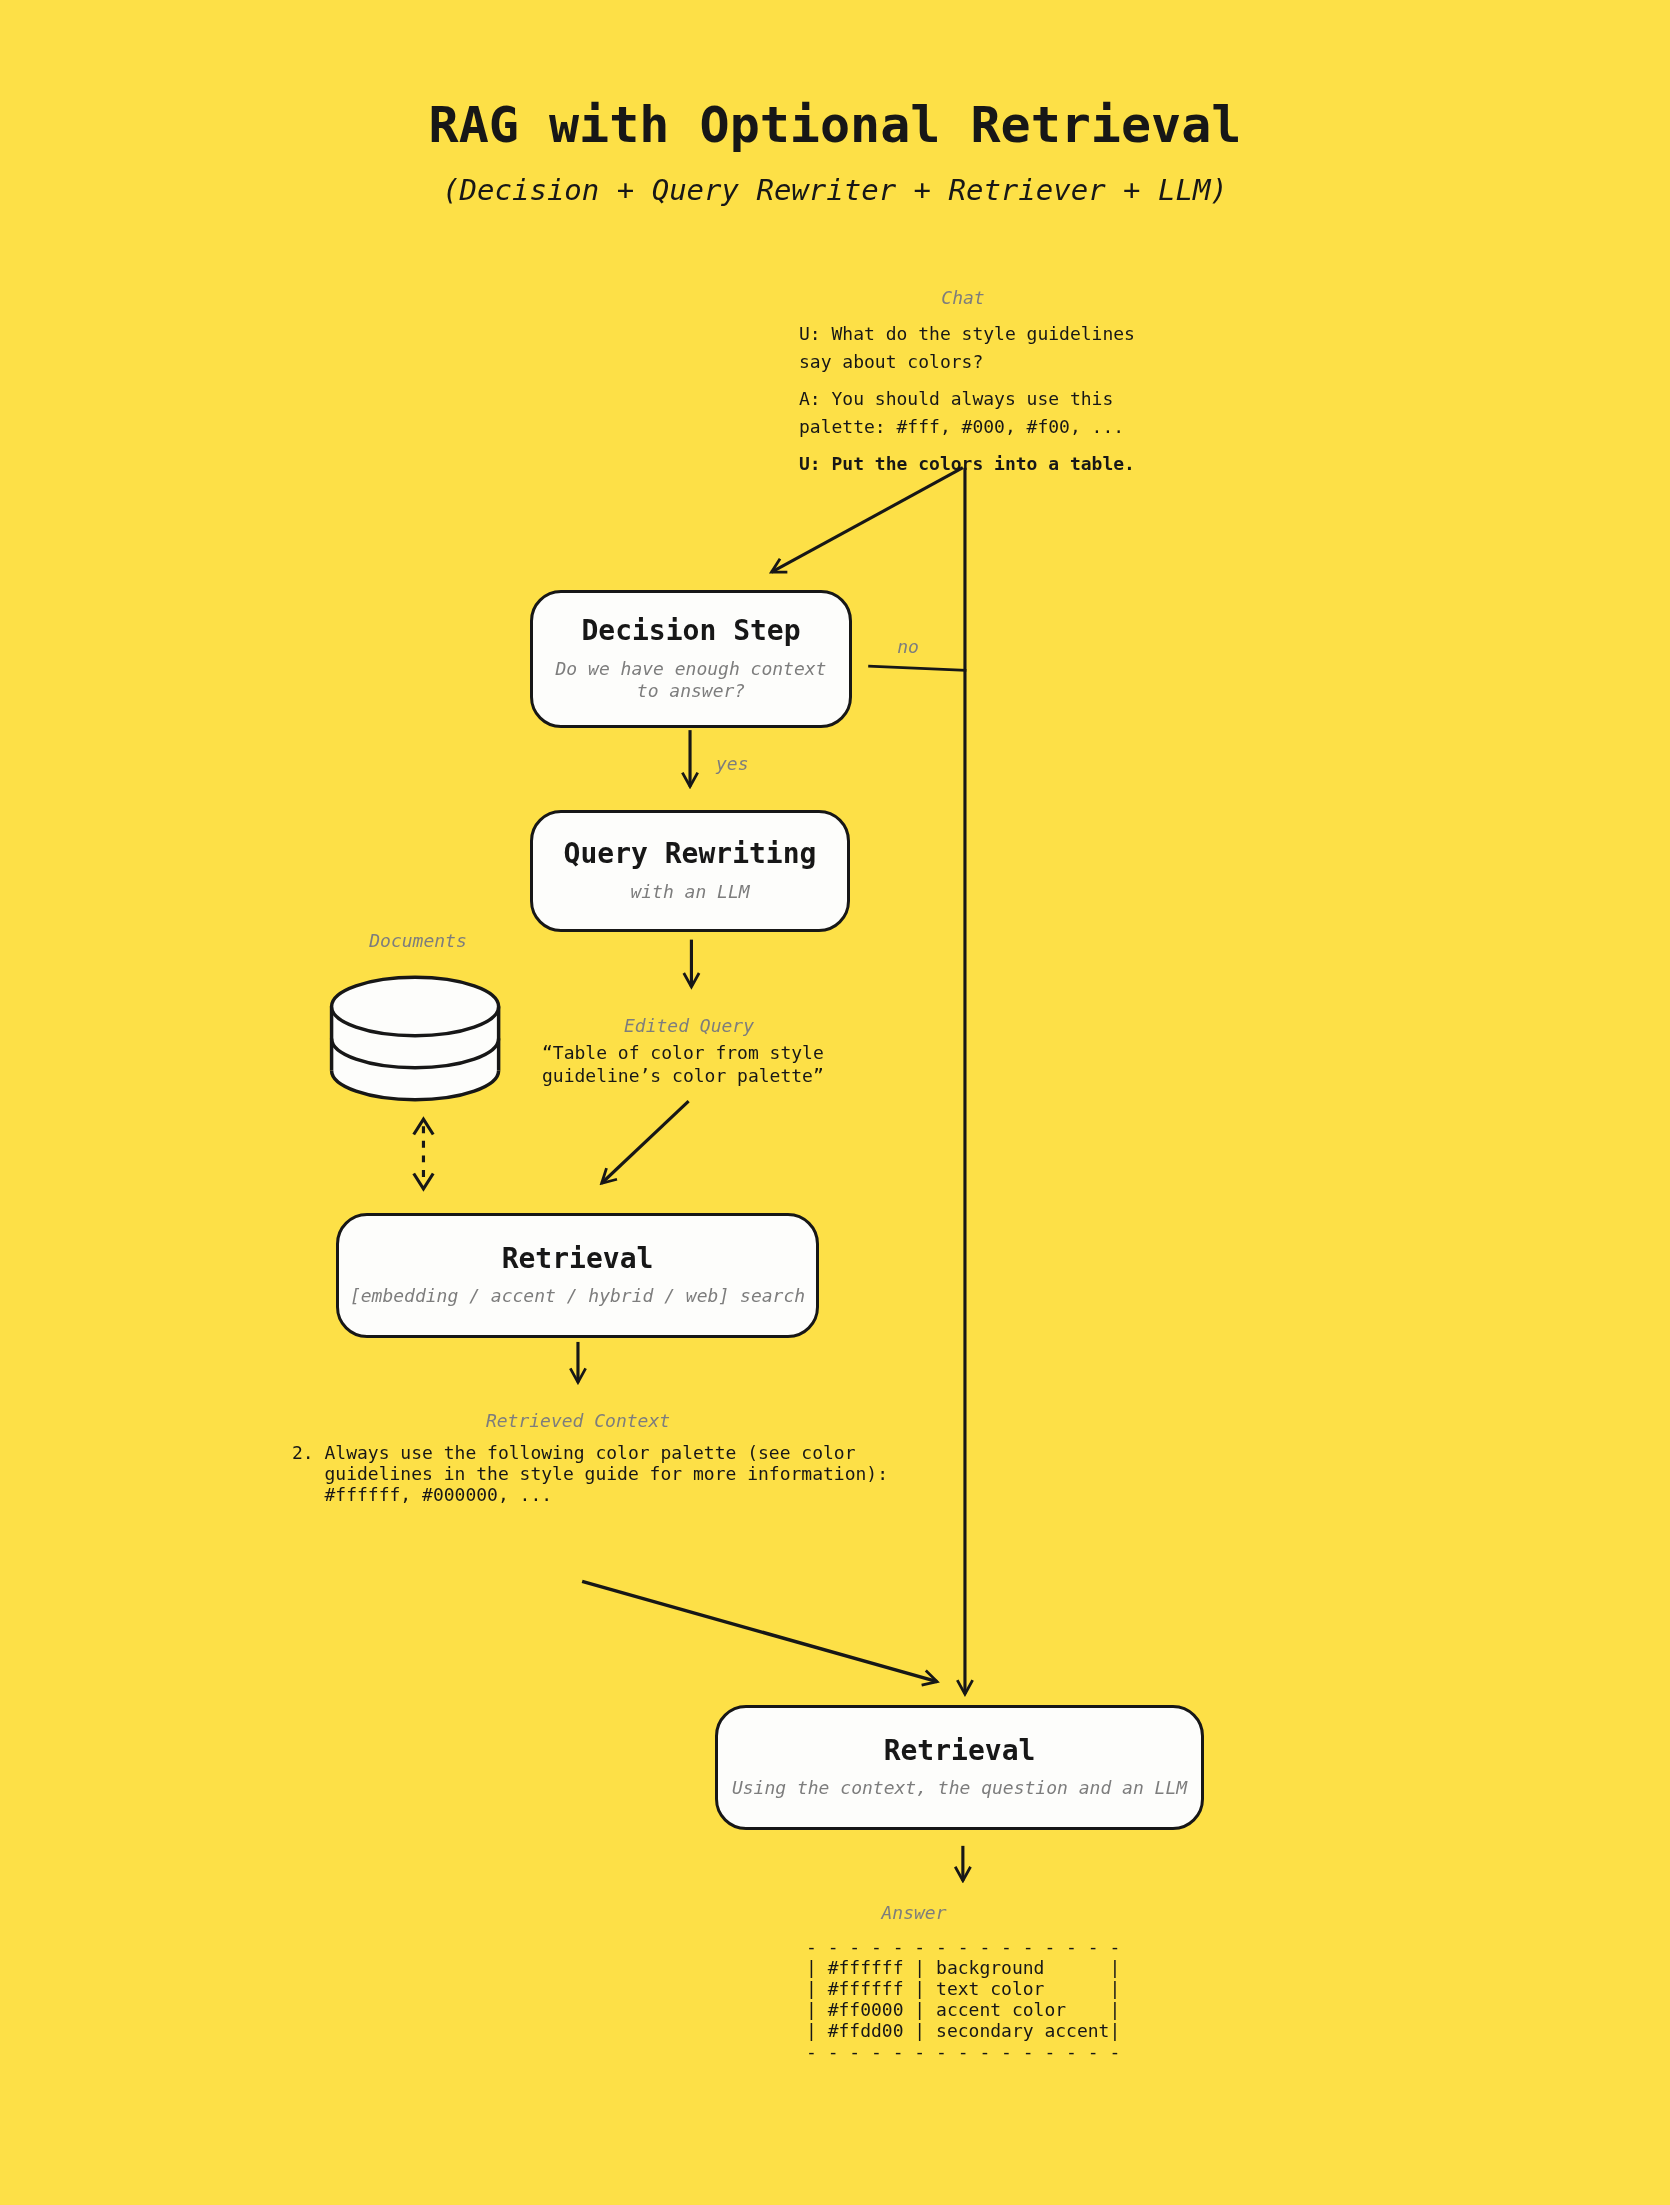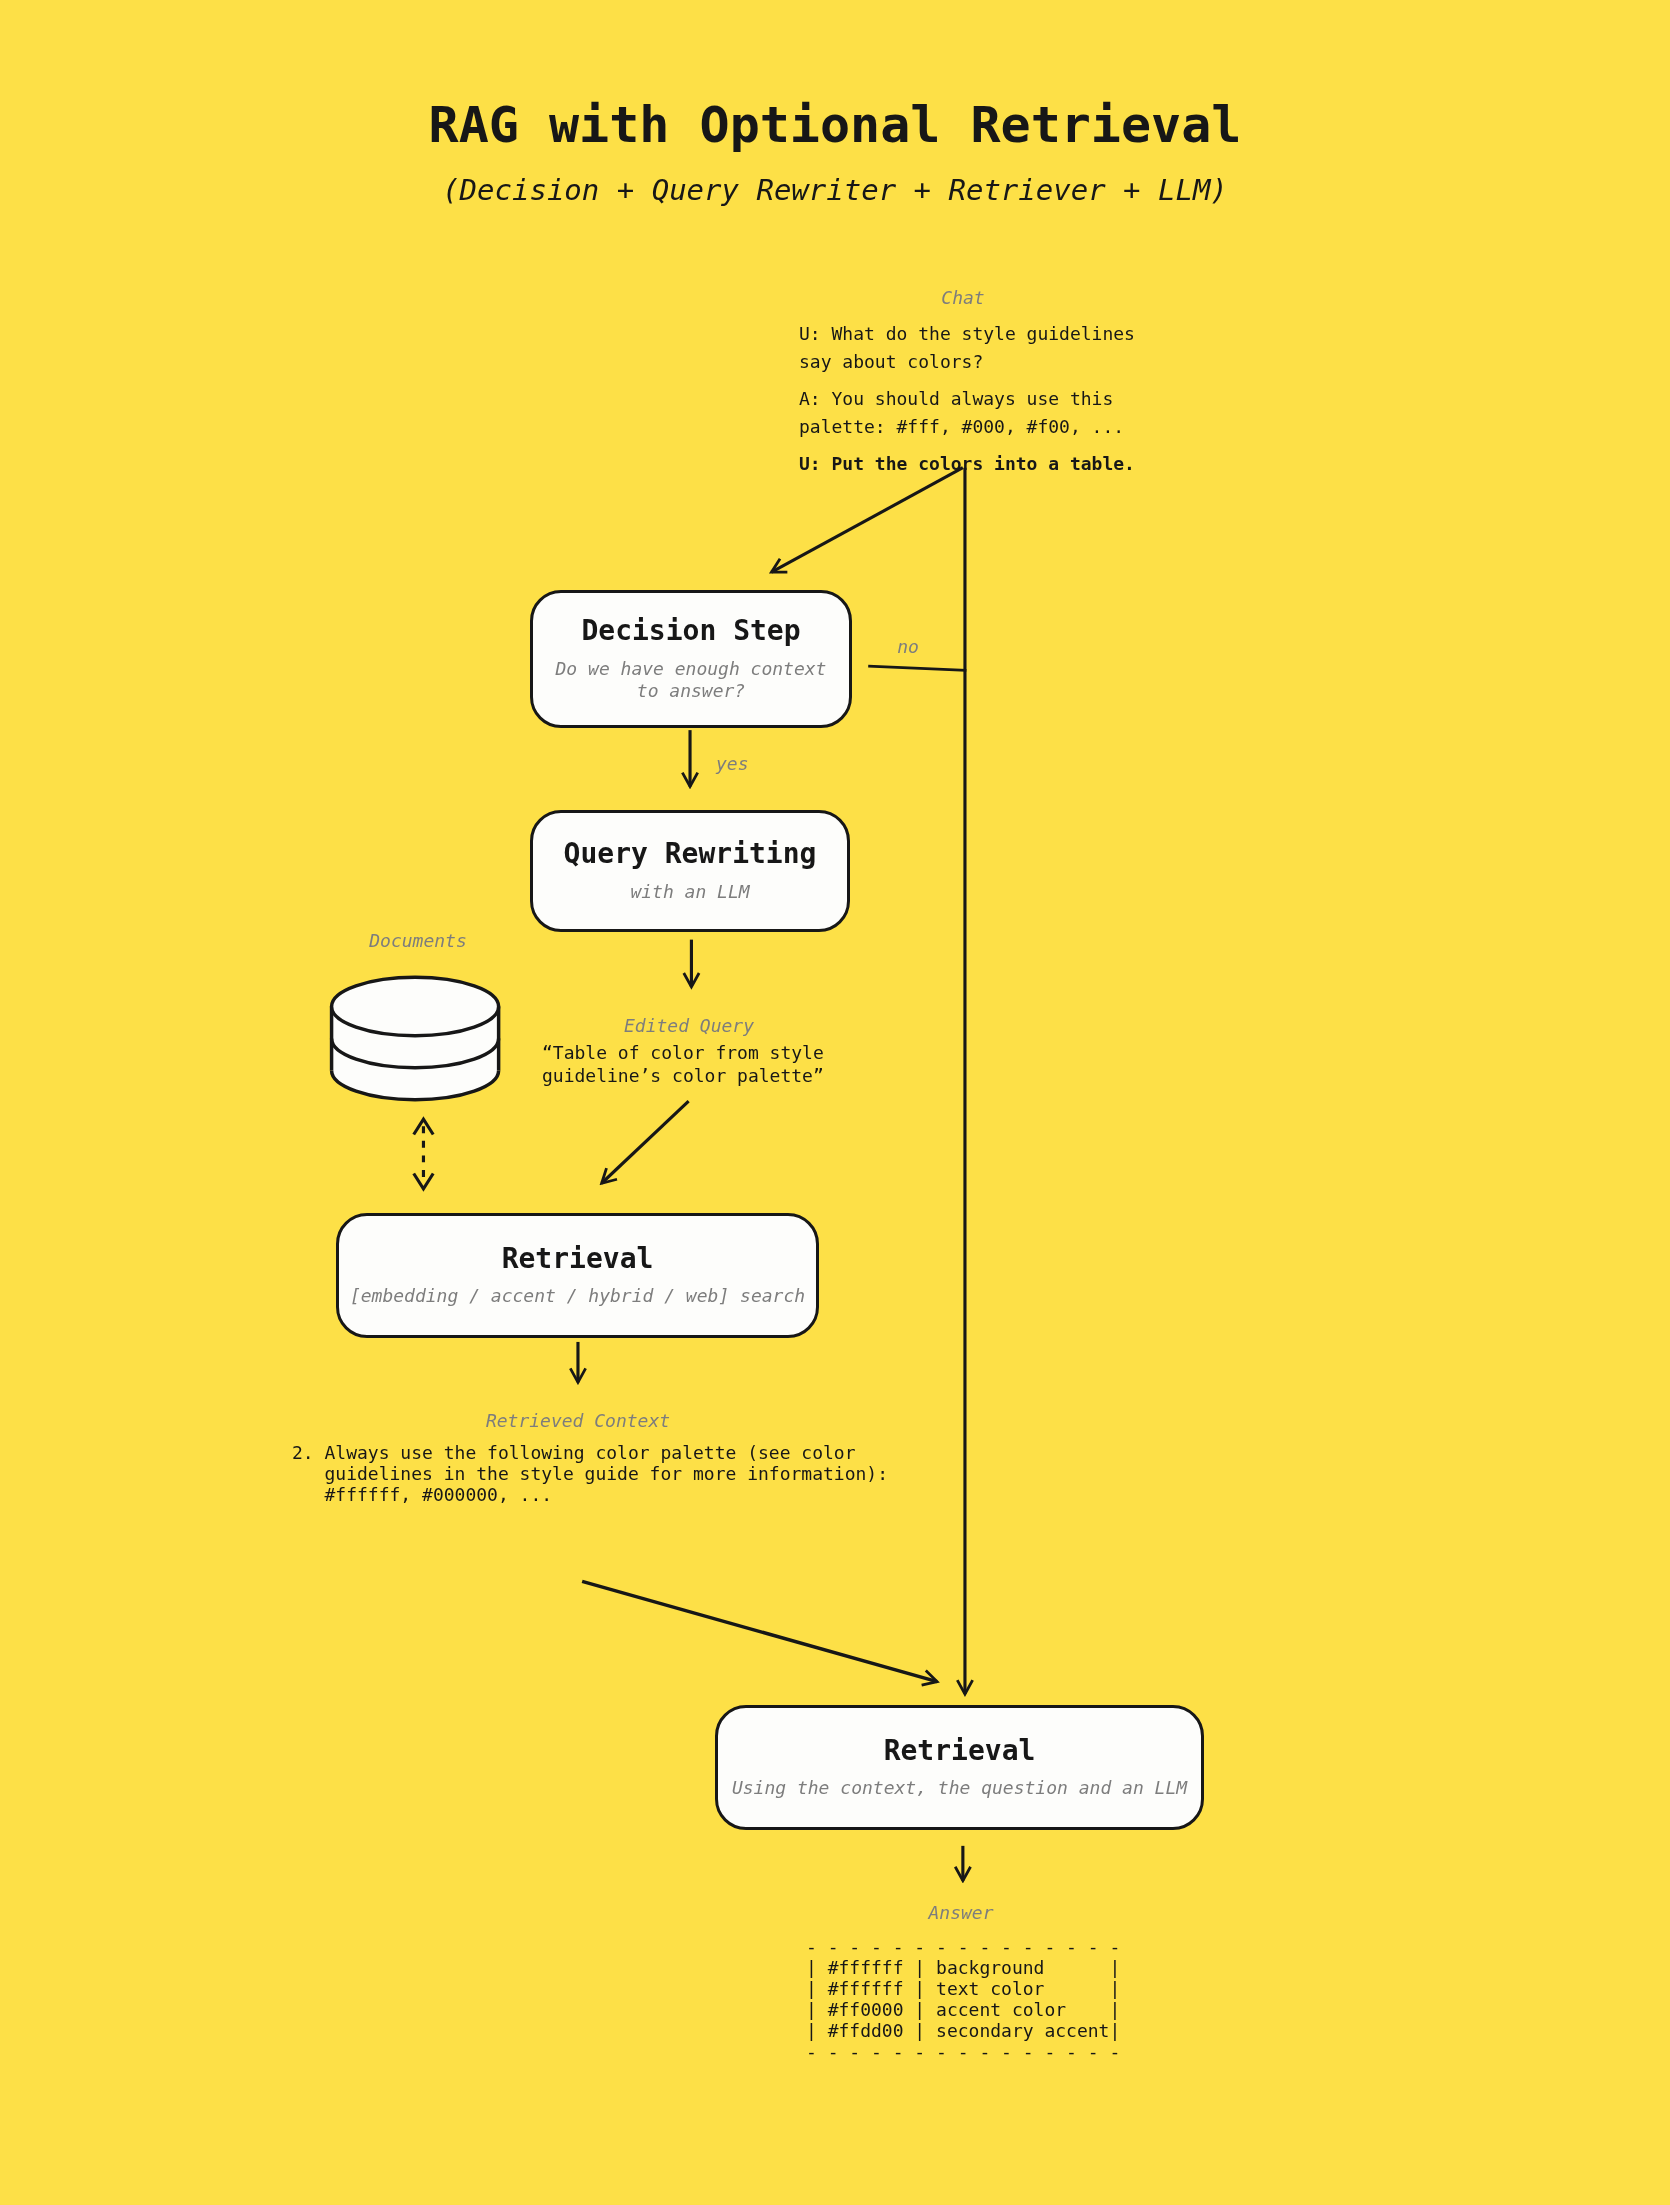--- a/index.html
+++ b/index.html
@@ -155,21 +155,21 @@
     <div class="item">2. Always use the following color palette (see color
    guidelines in the style guide for more information):
    #ffffff, #000000, ...</div>
   </div>
 
   <div class="node" id="generation-node">
     <div class="node-title">Retrieval</div>
     <div class="node-sub">Using the context, the question and an LLM</div>
   </div>
 
-  <div class="lbl center" style="left:961px; top:1902px;font-style:italic;">Answer</div>
+  <div class="lbl center" style="left:914px; top:1902px;font-style:italic;">Answer</div>
   <div class="answer-table">- - - - - - - - - - - - - - -
 | #ffffff | background      |
 | #ffffff | text color      |
 | #ff0000 | accent color    |
 | #ffdd00 | secondary accent|
 - - - - - - - - - - - - - - -</div>
 
 </div>
 
 

